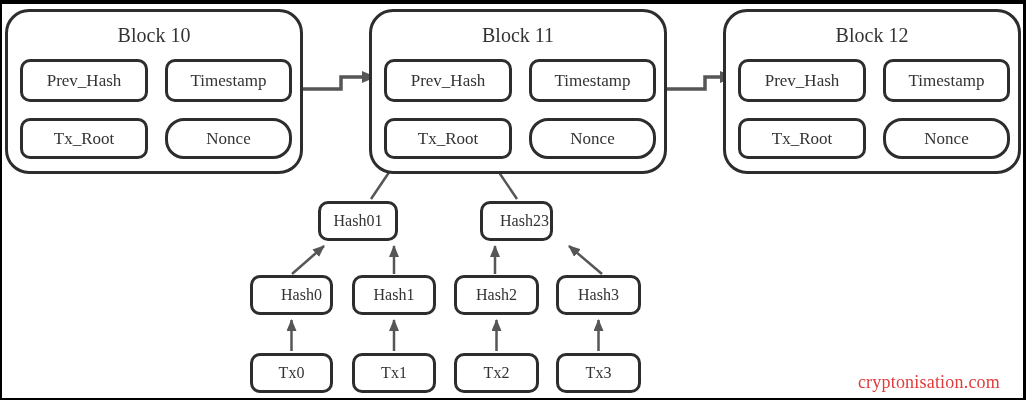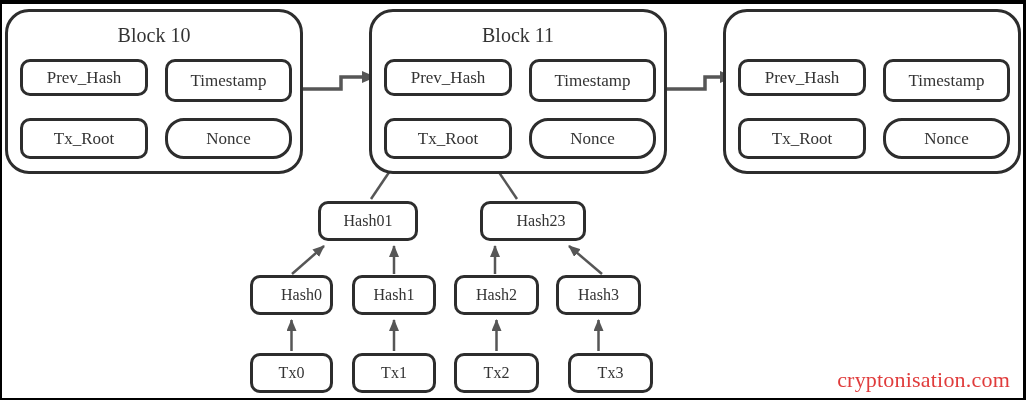--- a/index.html
+++ b/index.html
@@ -24,51 +24,51 @@
     position:absolute; top:11px; left:0; right:0;
     text-align:center; font-size:20px; line-height:24px;
   }
   .field {
     position:absolute; box-sizing:border-box;
     border:3px solid var(--border,#2d2d2d); border-radius:10px;
     background:var(--background,#ffffff);
     display:flex; align-items:center; justify-content:center;
     font-size:17px;
   }
-  .f-tl { left:12px;  top:47px;  width:128px; height:37px; }
+  .f-tl { left:12px;  top:47px;  width:128px; height:43px; }
   .f-tr { left:157px; top:47px;  width:127px; height:43px; }
   .f-bl { left:12px;  top:106px; width:128px; height:41px;border-radius:10px; }
   .f-br { left:157px; top:106px; width:127px; height:41px;border-radius:19px; }
   .b10 { left:5px;   top:9px; }
   .b11 { left:369px; top:9px; }
   .b12 { left:723px; top:9px; }
   .node {
     position:absolute; box-sizing:border-box;
     border:3px solid var(--border,#2d2d2d); border-radius:10px;
     background:var(--background,#ffffff);
     display:flex; align-items:center; justify-content:center;
     font-size:16px; z-index:2;
   }
-  .n-hash01 { left:318px; top:201px; width:100px; height:40px; }
-  .n-hash23 { left:480px; top:201px; width:106px; height:40px;padding-left:16px; }
+  .n-hash01 { left:318px; top:201px; width:80px; height:40px; }
+  .n-hash23 { left:480px; top:201px; width:73px; height:40px;padding-left:16px; }
   .n-hash0  { left:250px; top:275px; width:83px; height:40px;padding-left:20px; }
   .n-hash1  { left:352px; top:275px; width:84px; height:40px; }
   .n-hash2  { left:454px; top:275px; width:85px; height:40px; }
   .n-hash3  { left:556px; top:275px; width:85px; height:40px; }
   .n-tx0    { left:250px; top:353px; width:83px; height:40px; }
   .n-tx1    { left:352px; top:353px; width:84px; height:40px; }
   .n-tx2    { left:454px; top:353px; width:85px; height:40px; }
-  .n-tx3    { left:556px; top:353px; width:85px; height:40px;margin-left:12px; }
+  .n-tx3    { left:556px; top:353px; width:85px; height:40px; }
   .arrows { position:absolute; inset:0; z-index:1; pointer-events:none; }
   .a-tree  { stroke:var(--arrow,#565656); stroke-width:2.5; fill:none; }
   .a-chain { stroke:var(--arrow,#565656); stroke-width:3.5; fill:none; }
   .ah { fill:var(--arrow,#565656); }
   .watermark {
-    position:absolute; right:16px; bottom:7px; z-index:3;
-    font-size:22px; letter-spacing:0.2px;
+    position:absolute; right:26px; bottom:7px; z-index:3;
+    font-size:18px; letter-spacing:0.2px;
   }
 </style>
 </head>
 <body>
 
 <div class="canvas">
 
   <svg class="arrows" width="1026" height="400" viewBox="0 0 1026 400">
     <defs>
       <marker id="mk-tree" markerUnits="userSpaceOnUse" markerWidth="12" markerHeight="10" refX="11" refY="5" orient="auto">
@@ -106,20 +106,21 @@
 
   <div class="block b11">
     <div class="block-title">Block 11</div>
     <div class="field f-tl">Prev_Hash</div>
     <div class="field f-tr">Timestamp</div>
     <div class="field f-bl">Tx_Root</div>
     <div class="field f-br">Nonce</div>
   </div>
 
   <div class="block b12">
+    <div class="block-title">Block 12</div>
     <div class="field f-tl">Prev_Hash</div>
     <div class="field f-tr">Timestamp</div>
     <div class="field f-bl">Tx_Root</div>
     <div class="field f-br">Nonce</div>
   </div>
 
   <div class="node n-hash01">Hash01</div>
   <div class="node n-hash23">Hash23</div>
 
   <div class="node n-hash0">Hash0</div>

